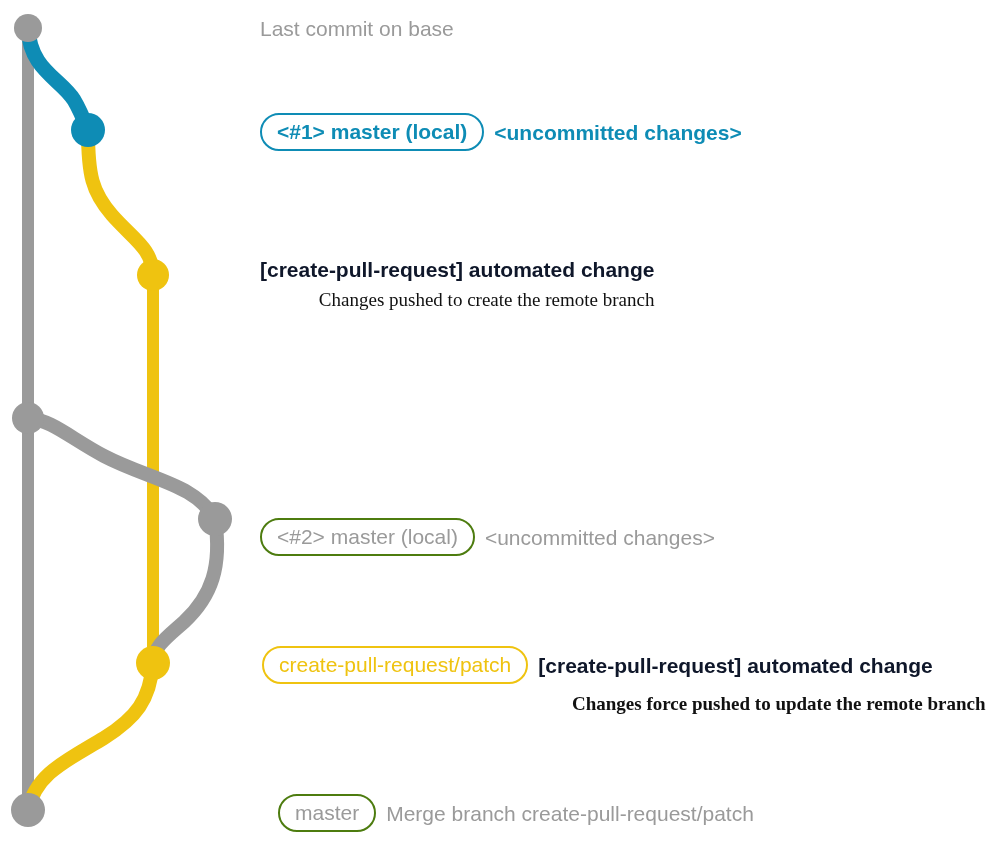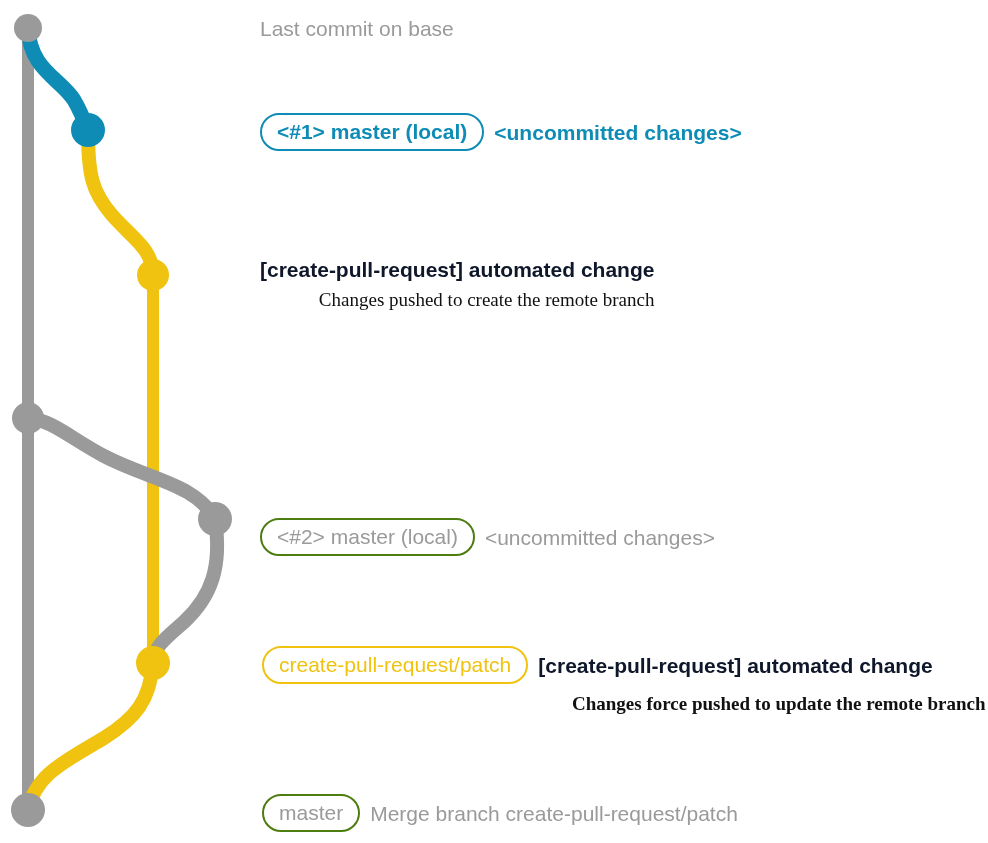--- a/index.html
+++ b/index.html
@@ -157,21 +157,21 @@
   <div class="row" style="left:262px; top:646px;align-items:center;">
     <div class="row-inner">
       <div class="row-line">
         <span class="badge yellow">create-pull-request/patch</span>
         <span class="subject yellow">[create-pull-request] automated change</span>
       </div>
       <div class="desc indent-4">Changes force pushed to update the remote branch</div>
     </div>
   </div>
 
-  <div class="row" style="left:262px; top:794px;align-items:flex-end;">
+  <div class="row" style="left:278px; top:794px;align-items:flex-end;">
     <div class="row-inner">
       <div class="row-line">
         <span class="badge">master</span>
         <span class="subject">Merge branch create-pull-request/patch</span>
       </div>
     </div>
   </div>
 
 </div>
 

